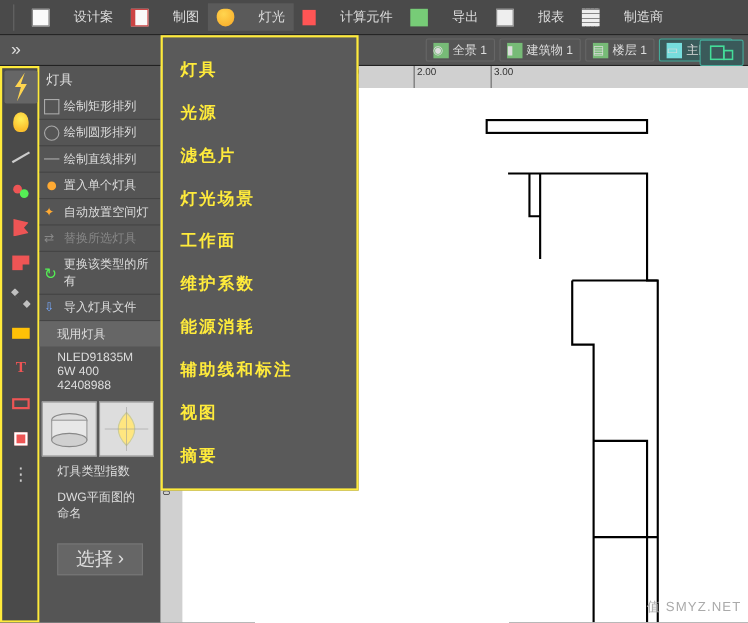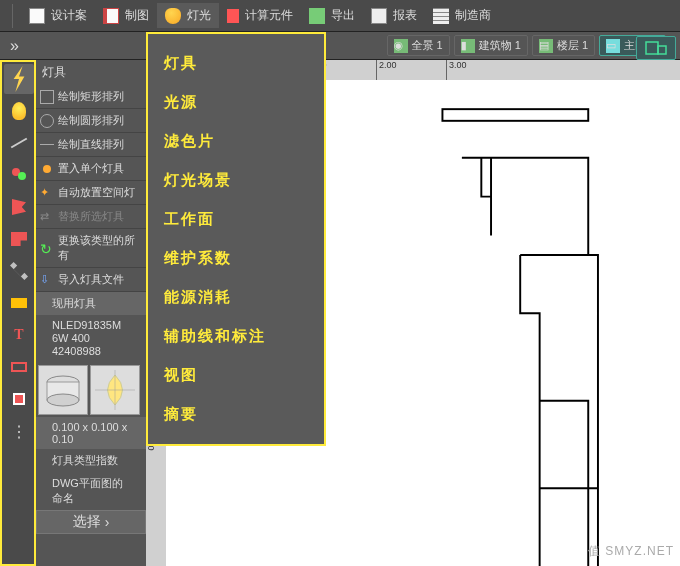--- a/index.html
+++ b/index.html
@@ -1,20 +1,20 @@
 <!DOCTYPE html>
 <html><head>
   <meta charset="utf-8">
   <style>
     * { margin: 0; padding: 0; box-sizing: border-box; font-family: "Microsoft YaHei", sans-serif; }
     body { width: 680px; height: 566px; background: #3a3a3a; overflow: hidden; position: relative; }
     
     .top-ribbon { height: 32px; background: #4a4a4a; display: flex; align-items: center; padding: 0 4px; border-bottom: 1px solid #222; }
     .top-ribbon-divider { width: 1px; height: 24px; background: #666; margin: 0 8px; }
-    .ribbon-btn { display: flex; align-items: center; gap: 6px; padding: 4px 8px; color: #ddd; font-size: 12px; cursor: pointer; }
+    .ribbon-btn { display: flex; align-items: center; gap: 22px; padding: 4px 8px; color: #ddd; font-size: 12px; cursor: pointer; }
     .ribbon-btn.active { background: #5a5a5a; }
     .ribbon-icon { width: 16px; height: 16px; display: inline-flex; }
     
     .context-bar { height: 28px; background: #555; display: flex; align-items: center; padding: 0 4px; gap: 4px; border-bottom: 1px solid #222; }
     .context-expand { color: #ddd; padding: 0 6px; }
     .context-spacer { flex: 1; }
     .context-item { display: flex; align-items: center; gap: 4px; padding: 2px 6px; color: #ddd; font-size: 11px; cursor: pointer; border: 1px solid #666; border-radius: 2px; }
     .context-item.active { background: #3a5a5a; border-color: #4a9; }
     .mini-icon { width: 14px; height: 14px; }
     
@@ -25,21 +25,21 @@
     .tool-btn.active { background: #666; }
     
     .side-panel { width: 110px; background: #555; display: flex; flex-direction: column; font-size: 11px; color: #ddd; }
     .panel-header { padding: 4px 6px; font-size: 12px; }
     .panel-item { display: flex; align-items: center; gap: 4px; padding: 4px 4px; border-bottom: 1px solid #444; cursor: pointer; }
     .panel-item.disabled { color: #888; }
     .panel-small-icon { width: 14px; height: 14px; flex-shrink: 0; }
     .panel-section { padding: 4px 16px; font-size: 11px; }
     .thumb-row { display: flex; gap: 2px; padding: 2px; }
     .thumb { width: 50px; height: 50px; background: #ddd; display: flex; align-items: center; justify-content: center; border: 1px solid #999; }
-    .panel-footer-btn { margin: 0; padding: 2px 6px; font-size: 14px; background: #666; color: #ddd; text-align: center; cursor: pointer; display: flex; align-items: center; justify-content: center; gap: 4px; border: 1px solid #777; }
+    .panel-footer-btn { margin: 16px; padding: 2px 6px; font-size: 17px; background: #666; color: #ddd; text-align: center; cursor: pointer; display: flex; align-items: center; justify-content: center; gap: 4px; border: 1px solid #777; }
     
     .floating-menu { position: absolute; left: 146px; top: 32px; width: 180px; background: #5a5a5a; border: 2px solid #ffeb3b; padding: 10px 16px; z-index: 10; }
     .menu-item { padding: 10px 0; color: #ffeb3b; font-size: 15px; font-weight: bold; cursor: pointer; letter-spacing: 2px; }
     
     .canvas-area { flex: 1; background: #fff; position: relative; overflow: hidden; }
     .ruler-h { position: absolute; top: 0; left: 20px; right: 0; height: 20px; background: #d0d0d0; display: flex; font-size: 8px; color: #333; }
     .ruler-h-tick { width: 70px; border-left: 1px solid #666; padding-left: 2px; font-size: 9px; }
     .ruler-v { position: absolute; top: 20px; left: 0; bottom: 0; width: 20px; background: #d0d0d0; display: flex; flex-direction: column; font-size: 8px; color: #333; }
     .ruler-v-tick { height: 70px; border-top: 1px solid #666; padding-top: 2px; writing-mode: vertical-lr; font-size: 9px; }
     .ruler-corner { position: absolute; top: 0; left: 0; width: 20px; height: 20px; background: #d0d0d0; }
@@ -225,21 +225,20 @@
           </svg>
       </div>
       <div class="thumb">
         <svg width="40" height="40">
             <path d="M20 5 Q35 20 20 35 Q5 20 20 5" fill="#ffe680" stroke="#cc9"></path>
             <line x1="20" y1="0" x2="20" y2="40" stroke="#999" stroke-width="0.5"></line>
             <line x1="0" y1="20" x2="40" y2="20" stroke="#999" stroke-width="0.5"></line>
           </svg>
       </div>
     </div>
-    <div class="panel-section" style="background:#666">0.100 x 0.100 x 0.10</div>
     <div class="panel-section">灯具类型指数</div>
     <div class="panel-section">DWG平面图的命名</div>
     <div class="panel-footer-btn">
       <span>选择</span>
       <span>›</span>
     </div>
   </div>
 
   <div class="canvas-area">
     <div class="ruler-corner"></div>

